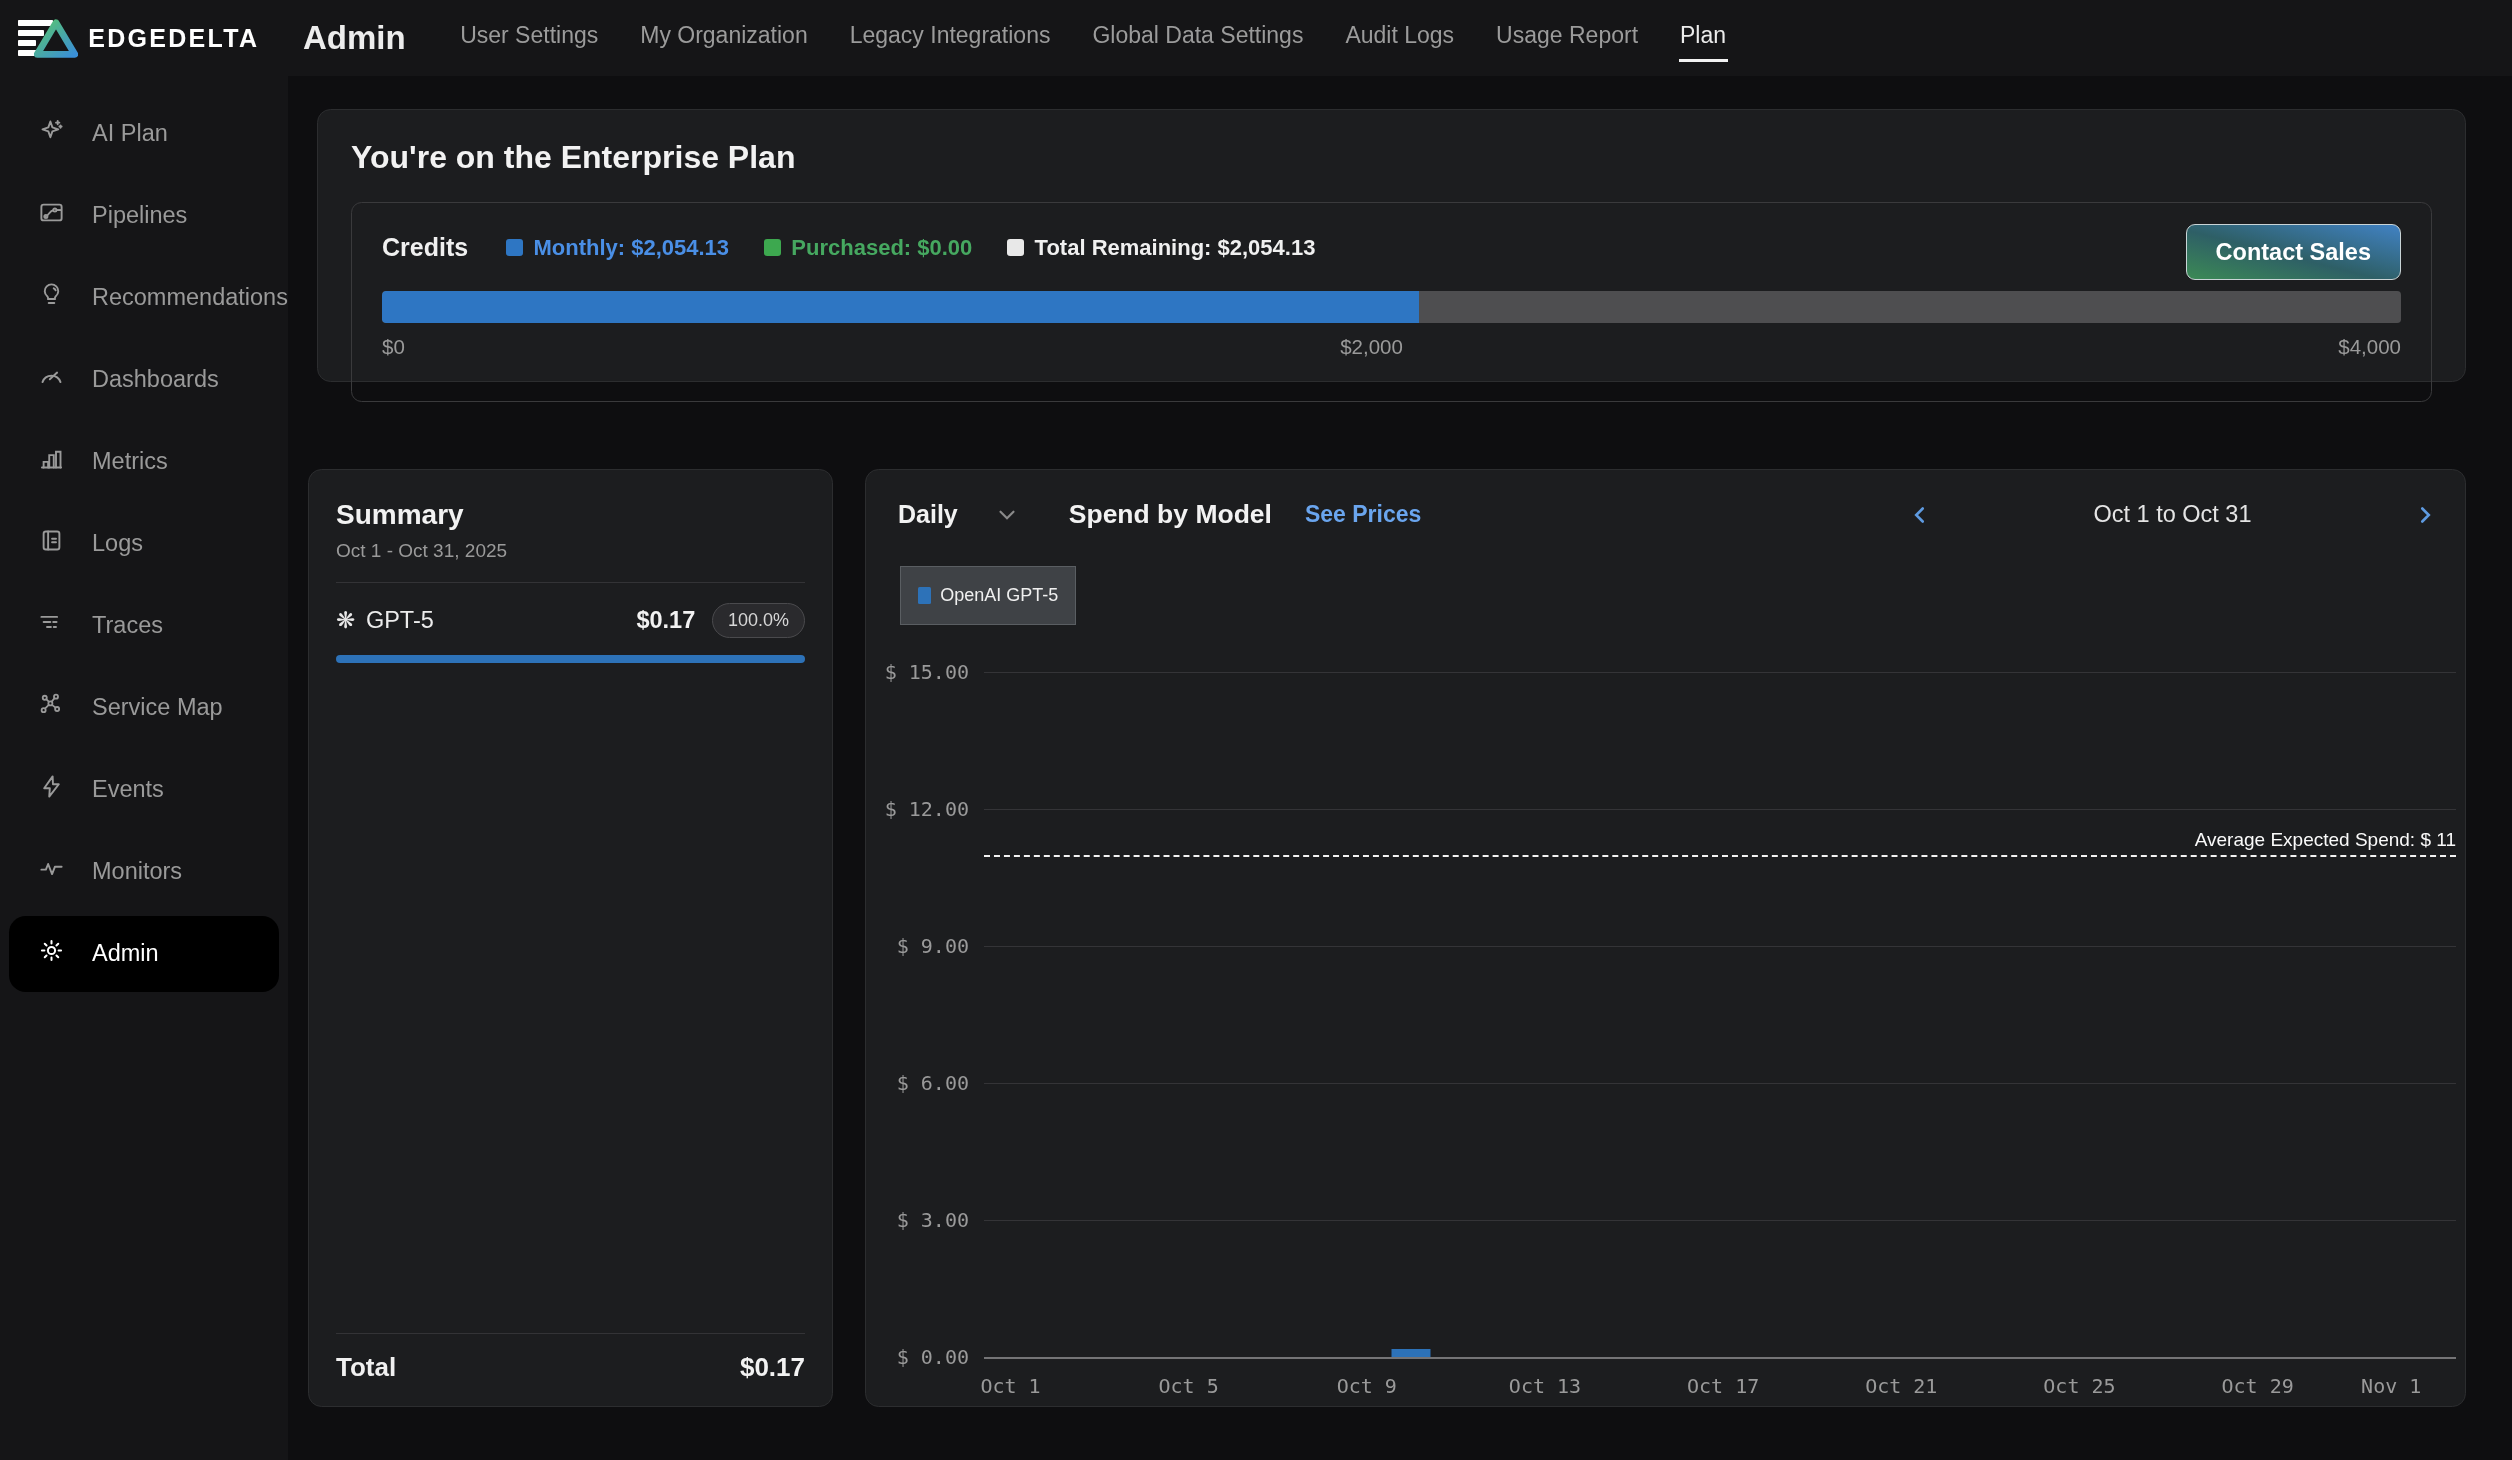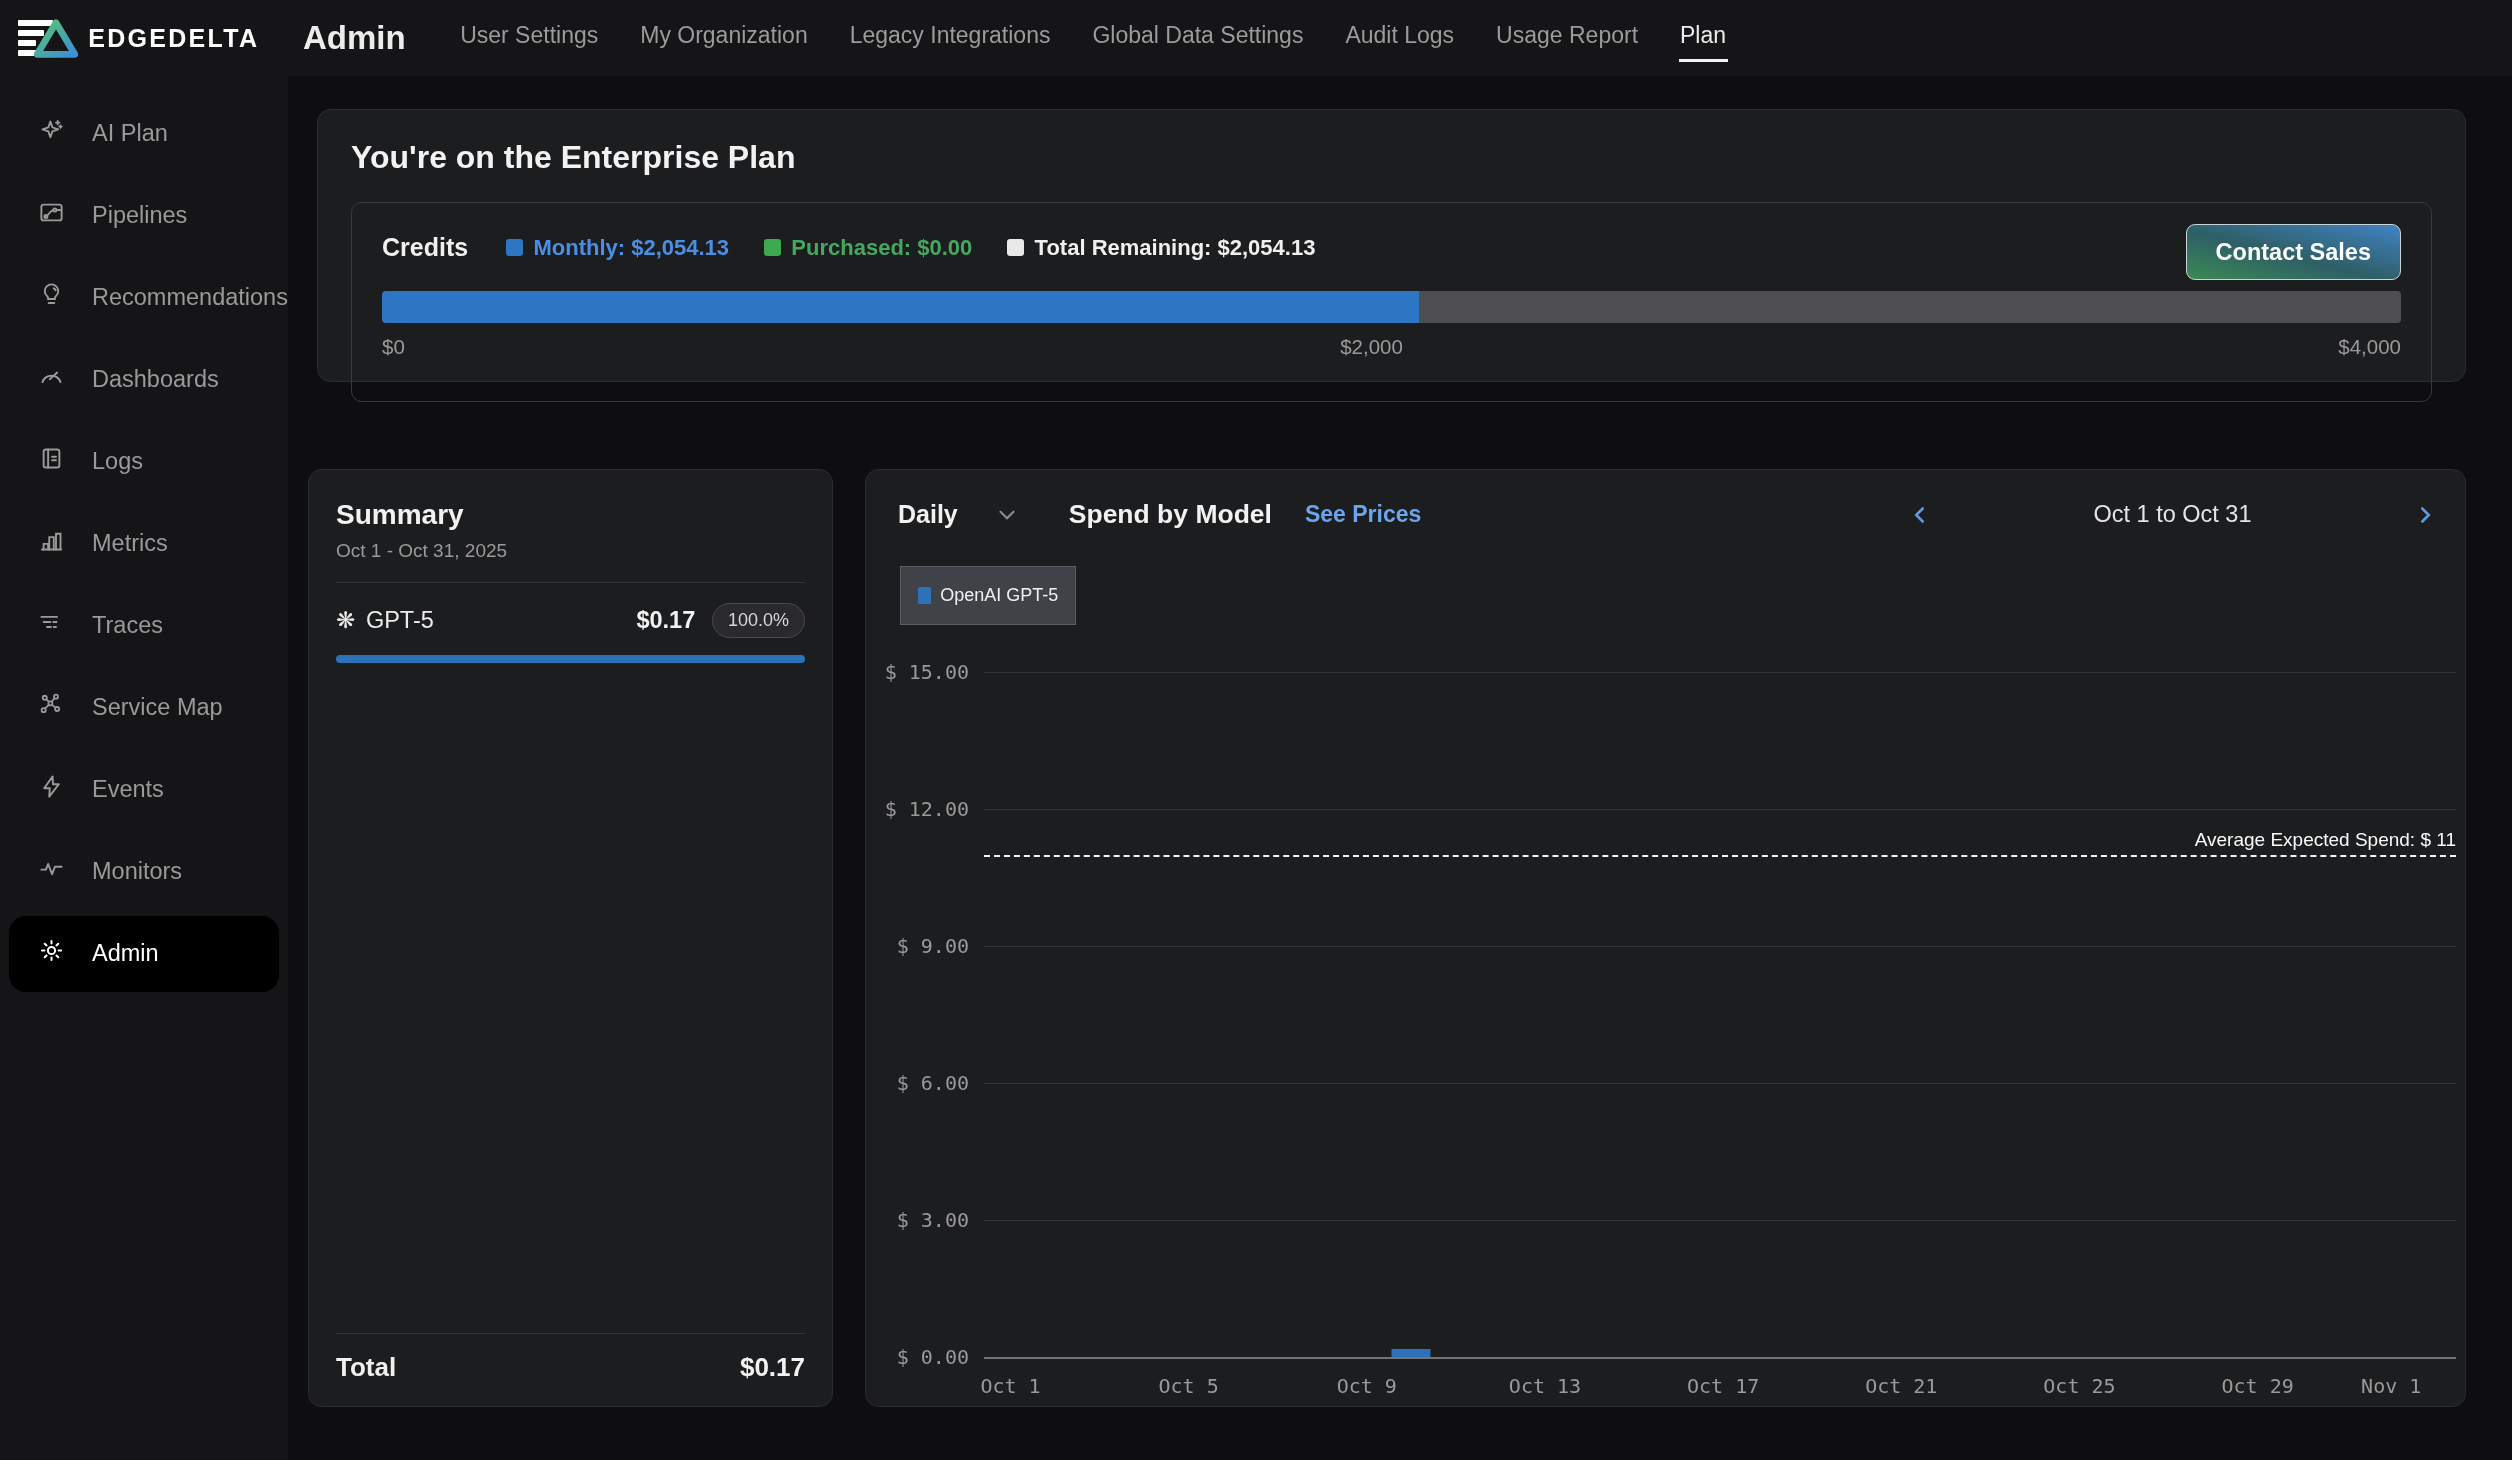--- a/index.html
+++ b/index.html
@@ -151,32 +151,32 @@
   </div>
   <div class="side-item">
     <span><svg width="27" height="27" viewBox="0 0 24 24" fill="none" stroke="#9a9a9a" stroke-width="1.7" stroke-linecap="round">
           <path d="M4 17a8.5 8.5 0 0 1 16 0"></path>
           <path d="M10.5 14.5L17 8.5"></path>
         </svg></span>
     <span>Dashboards</span>
   </div>
   <div class="side-item">
     <span><svg width="27" height="27" viewBox="0 0 24 24" fill="none" stroke="#9a9a9a" stroke-width="1.7" stroke-linecap="round">
+          <path d="M3.5 20h17"></path>
+          <path d="M5 20v-5h4v5M10 20V9h4v11M16 20V6h4v14"></path>
+        </svg></span>
+    <span>Metrics</span>
+  </div>
+  <div class="side-item">
+    <span><svg width="27" height="27" viewBox="0 0 24 24" fill="none" stroke="#9a9a9a" stroke-width="1.7" stroke-linecap="round">
           <rect x="5" y="4" width="14" height="16" rx="2"></rect>
           <path d="M9 4v16"></path>
           <path d="M12.5 10.5h3.5M12.5 13.5h3.5"></path>
         </svg></span>
     <span>Logs</span>
-  </div>
-  <div class="side-item">
-    <span><svg width="27" height="27" viewBox="0 0 24 24" fill="none" stroke="#9a9a9a" stroke-width="1.7" stroke-linecap="round">
-          <path d="M3.5 20h17"></path>
-          <path d="M5 20v-5h4v5M10 20V9h4v11M16 20V6h4v14"></path>
-        </svg></span>
-    <span>Metrics</span>
   </div>
   <div class="side-item">
     <span><svg width="27" height="27" viewBox="0 0 24 24" fill="none" stroke="#9a9a9a" stroke-width="1.7" stroke-linecap="round">
           <path d="M3 7h14"></path>
           <path d="M5 11.5h6M13.5 11.5h3"></path>
           <path d="M8 16h3.5M14 16h2"></path>
         </svg></span>
     <span>Traces</span>
   </div>
   <div class="side-item">

